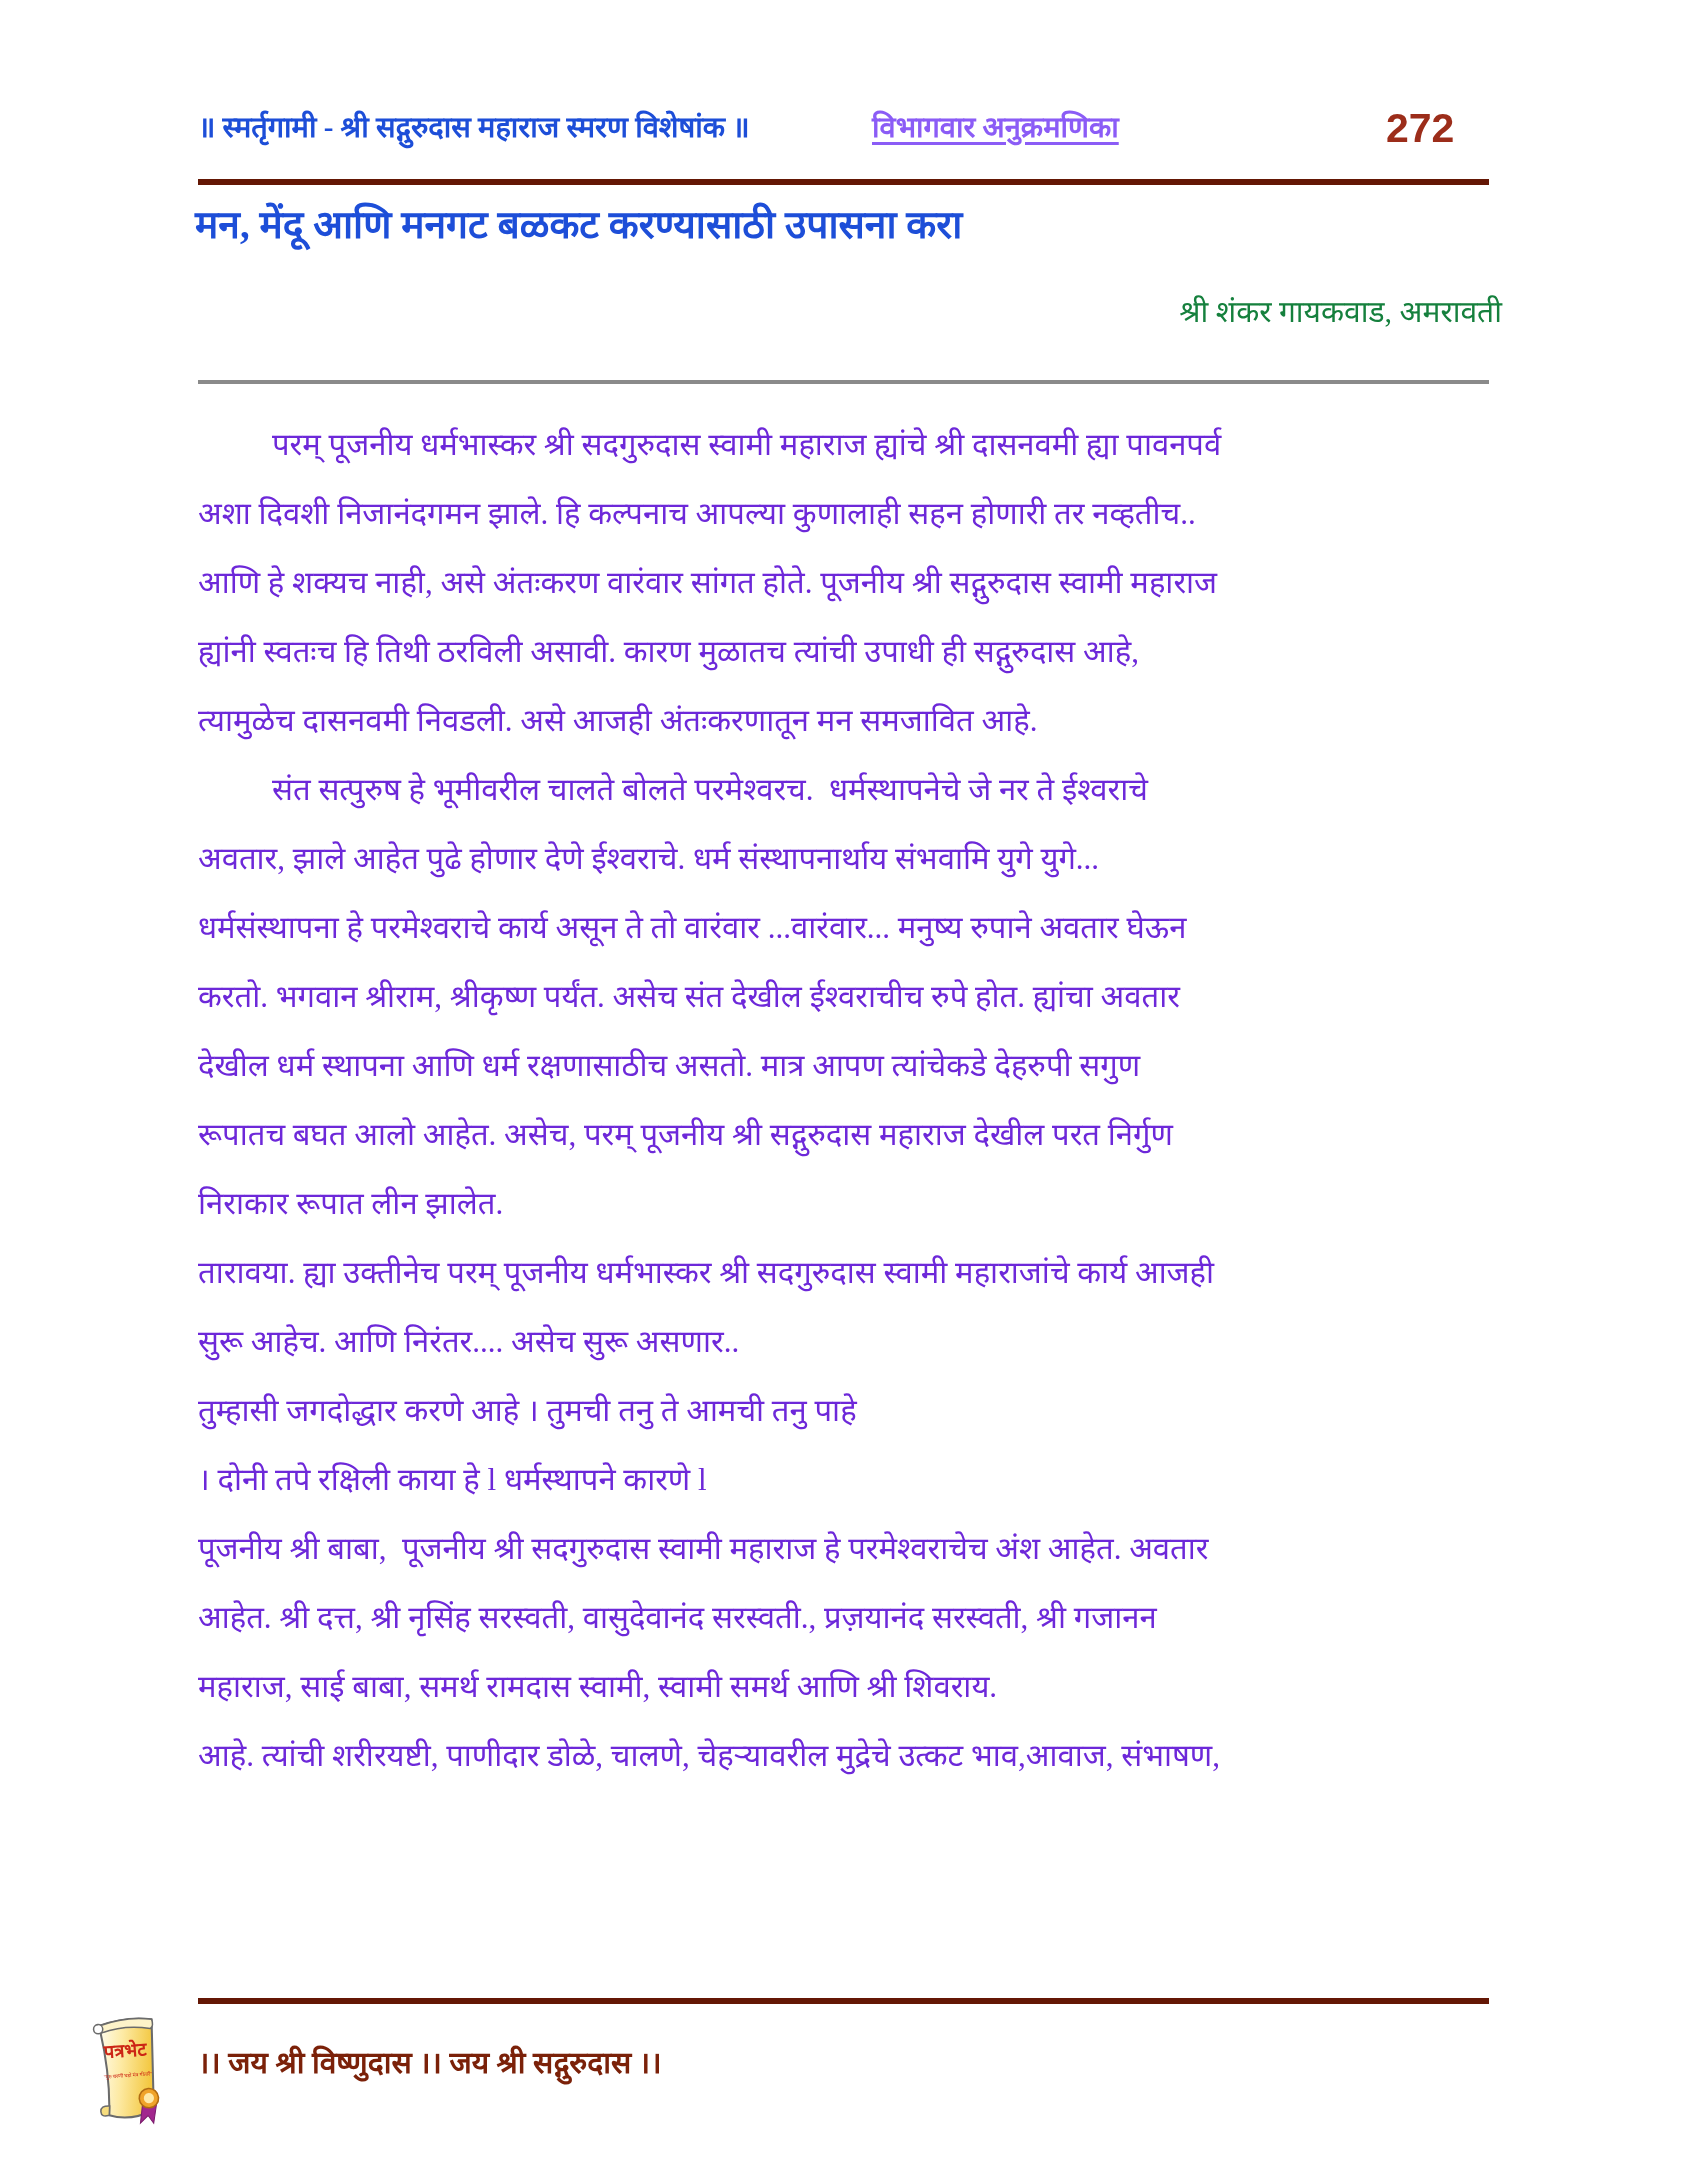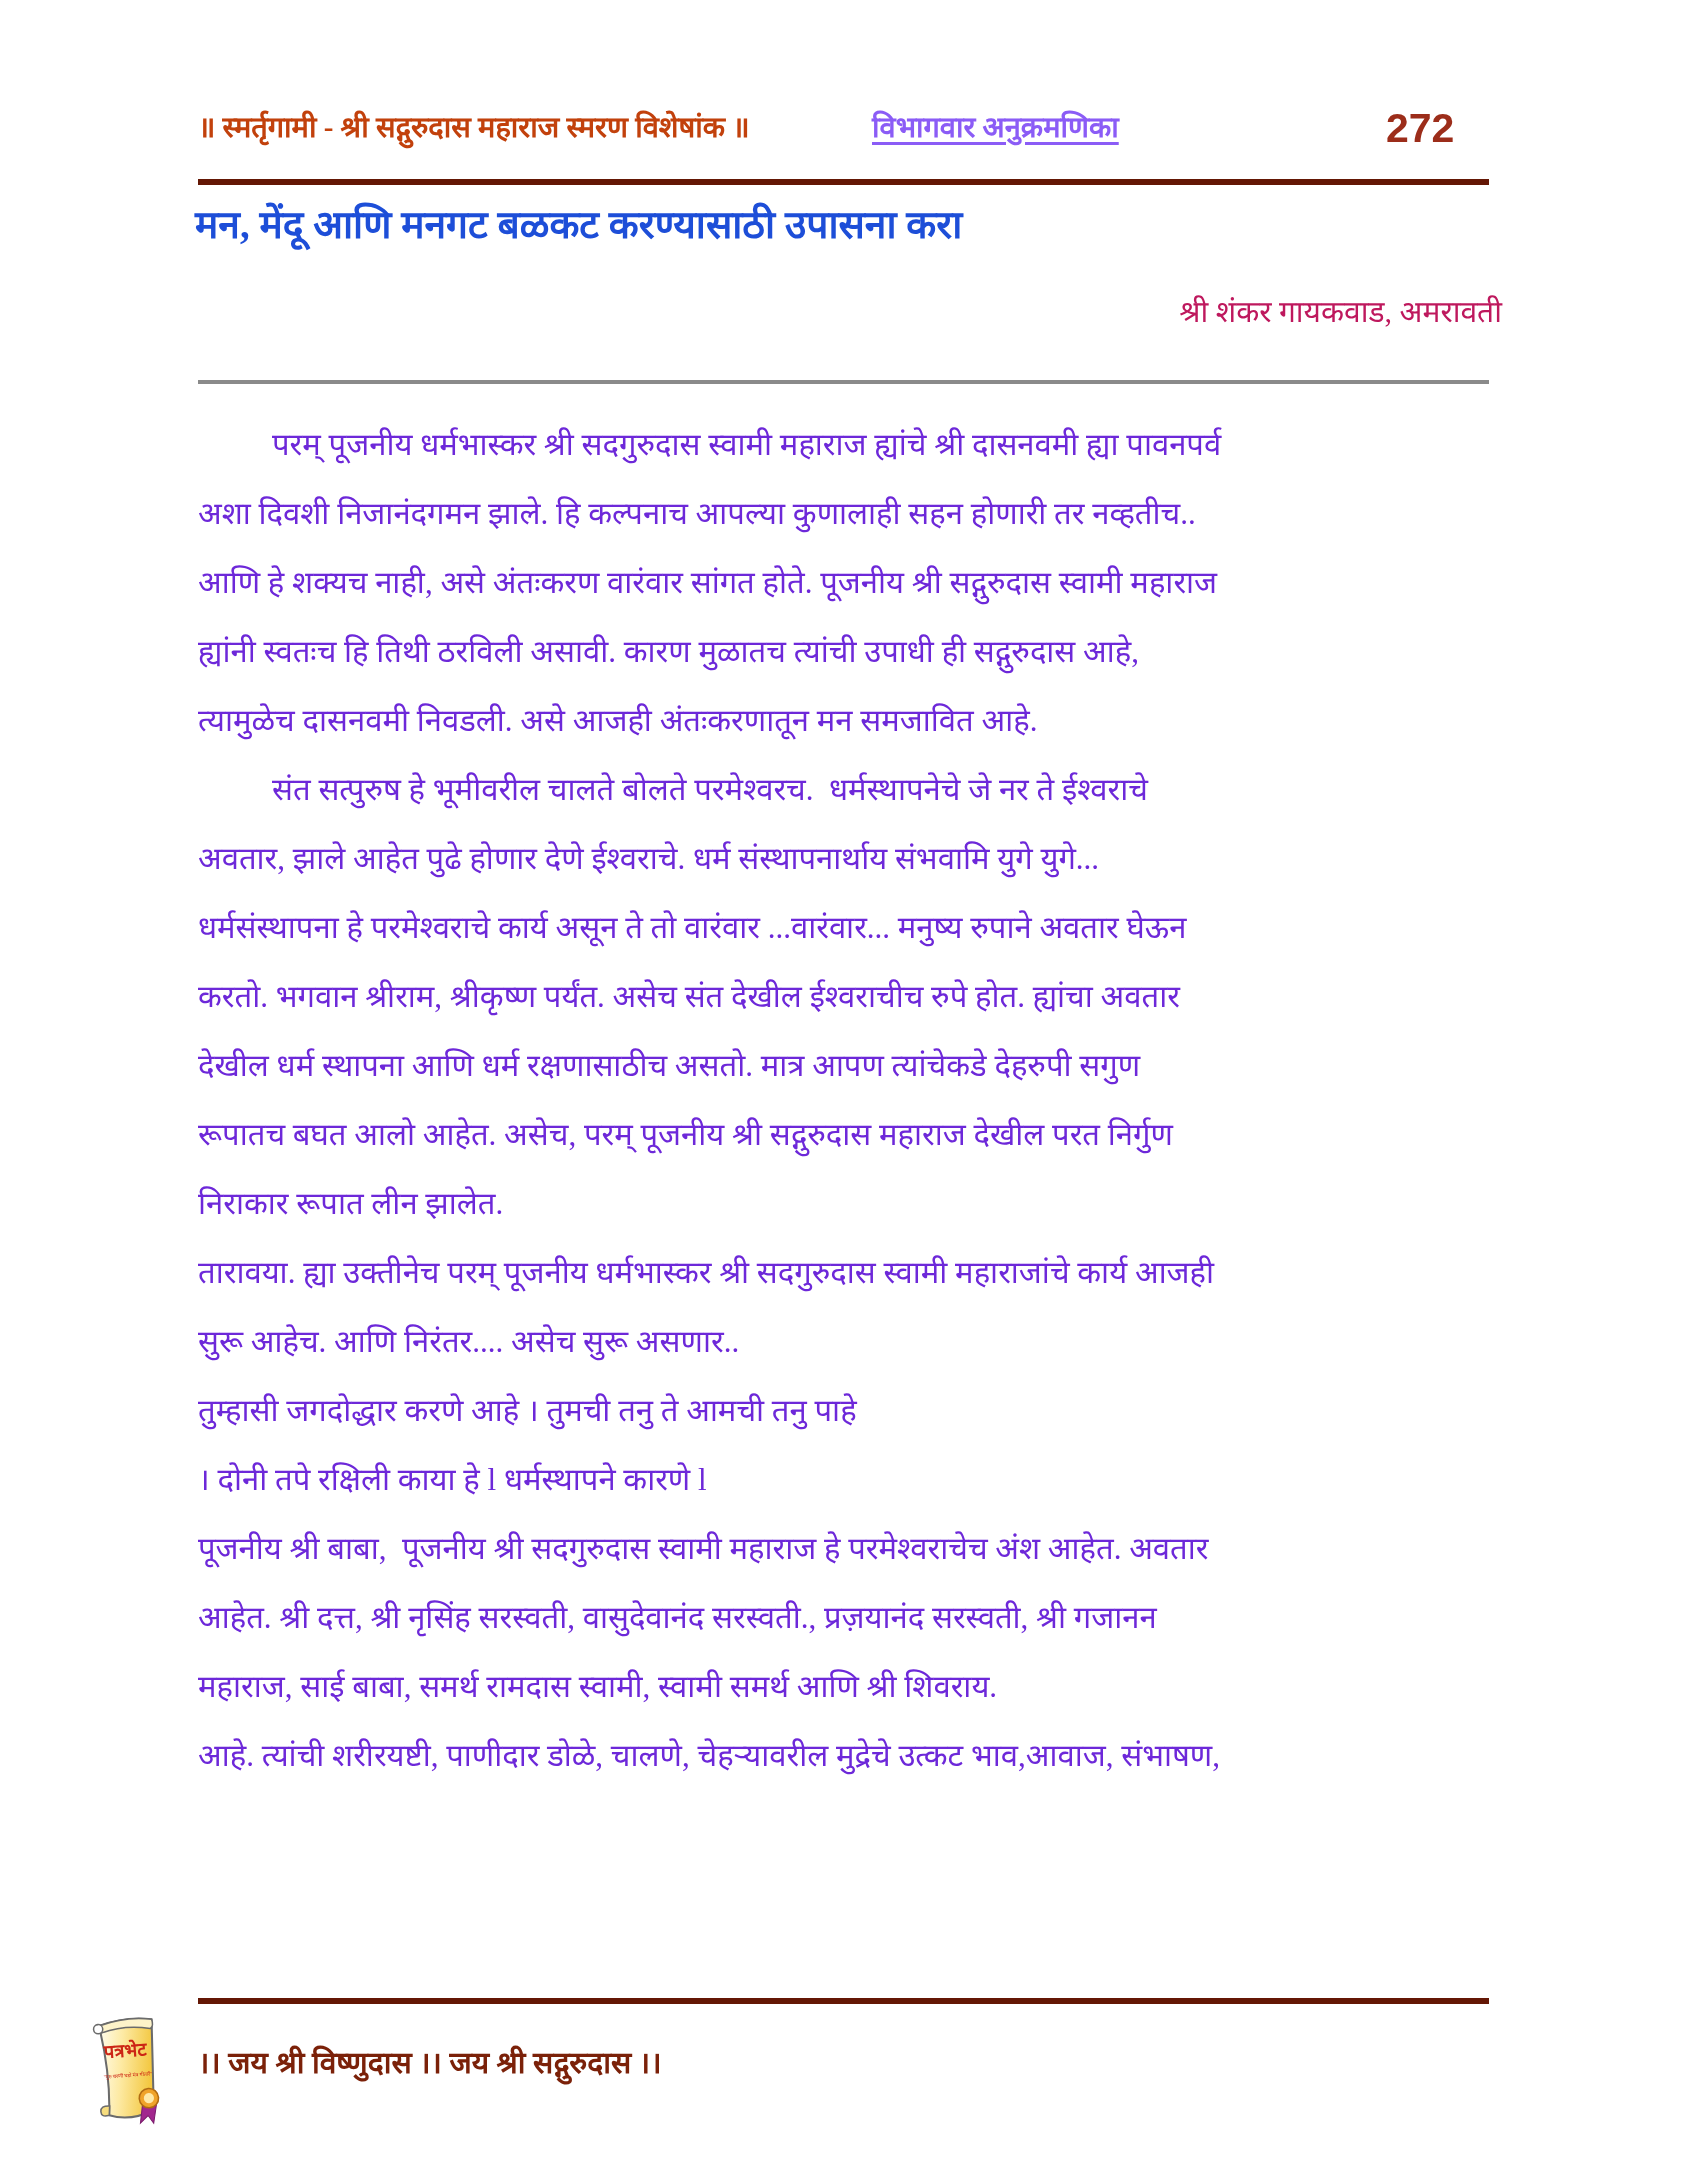--- a/index.html
+++ b/index.html
@@ -4,21 +4,21 @@
 <style>
   html,body{margin:0;padding:0;}
   body{
     width:1687px;height:2183px;background:#ffffff;position:relative;
     font-family:"Liberation Serif","DejaVu Serif",serif;
     color:#0b0b0b;
   }
   .abs{position:absolute;}
   
   .hdr-title{
-    left:198px;top:106px;font-size:29px;font-weight:bold;color:#c2410c;
+    left:198px;top:106px;font-size:29px;font-weight:bold;color:#1d4ed8;
     white-space:pre;
     text-align:right;
   }
   .hdr-link{
     left:872px;top:106px;font-size:29px;font-weight:bold;color:#8b5cf6;
     text-decoration:underline;text-decoration-thickness:2.6px;text-underline-offset:5.3px;
     white-space:pre;cursor:pointer;
   }
   .hdr-page{
     left:1386px;top:105px;font-size:41px;font-weight:bold;color:#9c2d1a;
@@ -28,21 +28,21 @@
   .rule-top{top:179px;height:6px;}
   .rule-bottom{top:1998px;height:6px;}
   .rule-gray{left:198px;top:380px;width:1291px;height:4px;background:#8a8a8a;}
   
   .art-title{
     left:195px;top:196px;width:1297px;text-align:left;
     font-size:39px;font-weight:bold;color:#1d4ed8;white-space:pre;
   }
   .art-author{
     left:195px;top:290px;width:1307px;text-align:right;
-    font-size:30px;color:#be185d;white-space:pre;
+    font-size:30px;color:#15803d;white-space:pre;
   }
   
   .body-text{left:198px;top:410px;width:1313px;}
   .line{
     height:69px;line-height:69px;font-size:31px;white-space:pre;
     color:#6d28d9;
   }
   .line.ind{padding-left:74px;}
   .line.ctr{}
   

